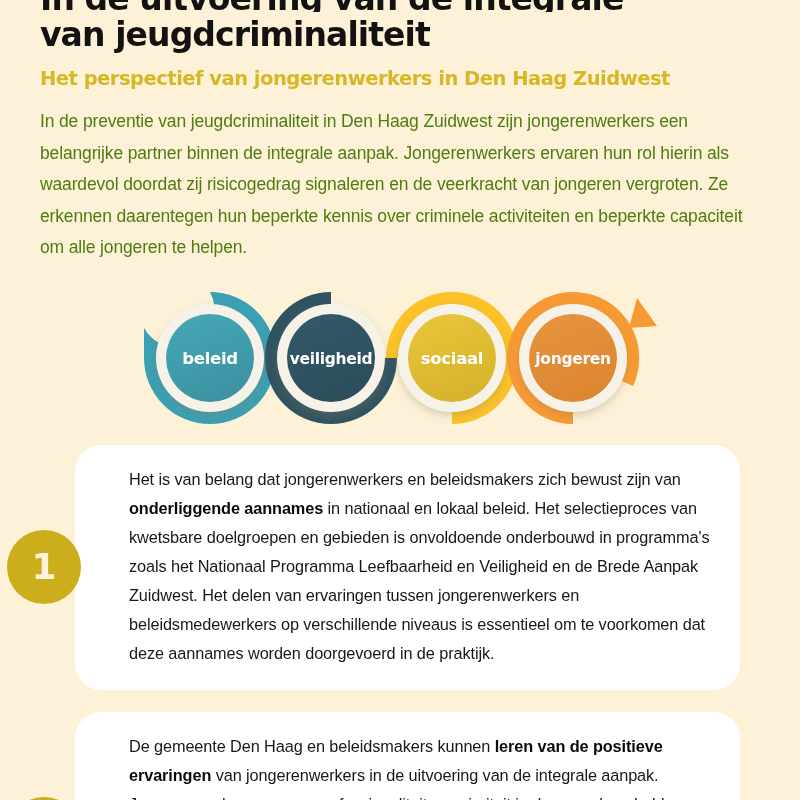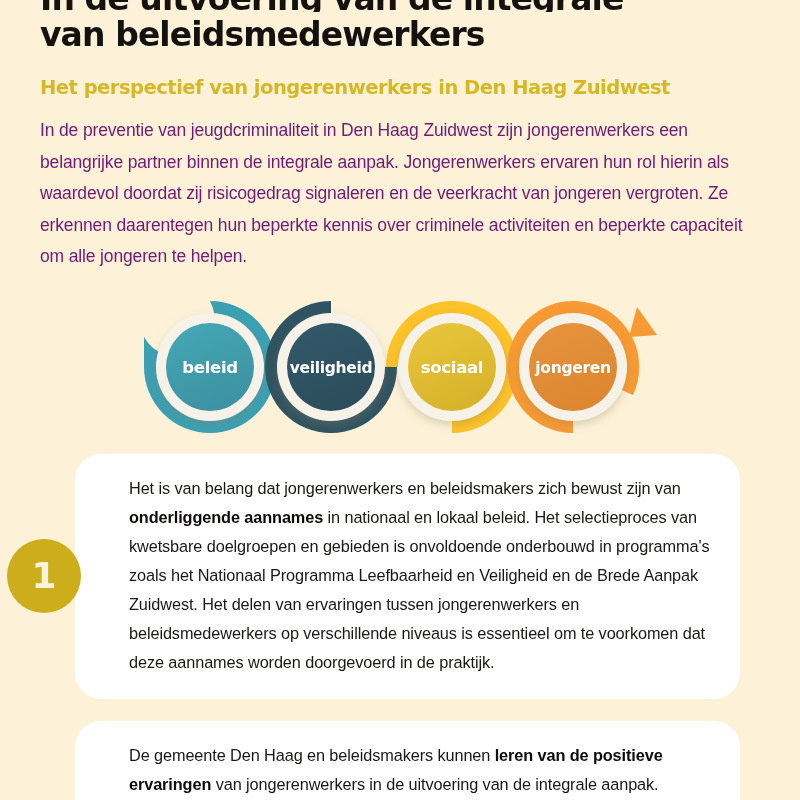--- a/index.html
+++ b/index.html
@@ -43,27 +43,27 @@
     margin-top: 2px;
   }
 
   .subtitle {
     font-family: "DejaVu Sans", sans-serif;
     font-weight: 700;
     font-size: 19.5px;
     line-height: 26px;
     letter-spacing: -0.5px;
     color: #d6b826;
-    margin-top: 19px;
+    margin-top: 10px;
   }
 
   .intro {
     font-size: 17.5px;
     line-height: 31.5px;
-    color: #701a75;
+    color: #4d7c0f;
     margin-top: 14px;
     letter-spacing: -0.15px;
   }
 
   
   .diagram-wrap {
     position: relative;
     width: 800px;
     height: 155px;
     margin-top: 18px;
@@ -133,21 +133,21 @@
     letter-spacing: -0.1px;
   }
 
   .card-text b { font-weight: 700; color: #0d0b09; text-align: right; }
 </style>
 </head>
 <body>
 
 <div class="header">
   <div class="title-line title-line-1">In de uitvoering van de integrale aanpak</div>
-  <div class="title-line title-line-2">van beleidsmedewerkers</div>
+  <div class="title-line title-line-2">van jeugdcriminaliteit</div>
   <div class="subtitle">Het perspectief van jongerenwerkers in Den Haag Zuidwest</div>
   <div class="intro">In de preventie van jeugdcriminaliteit in Den Haag Zuidwest zijn jongerenwerkers een belangrijke partner binnen de integrale aanpak. Jongerenwerkers ervaren hun rol hierin als waardevol doordat zij risicogedrag signaleren en de veerkracht van jongeren vergroten. Ze erkennen daarentegen hun beperkte kennis over criminele activiteiten en beperkte capaciteit om alle jongeren te helpen.</div>
 </div>
 
 <div class="diagram-wrap">
   <svg class="diagram-svg" width="800" height="155" viewBox="0 0 800 155">
     <defs>
       <filter id="softshadow" x="-50%" y="-50%" width="200%" height="200%">
         <feDropShadow dx="0" dy="3" stdDeviation="4" flood-color="#9c8a63" flood-opacity="0.35"></feDropShadow>
       </filter>

